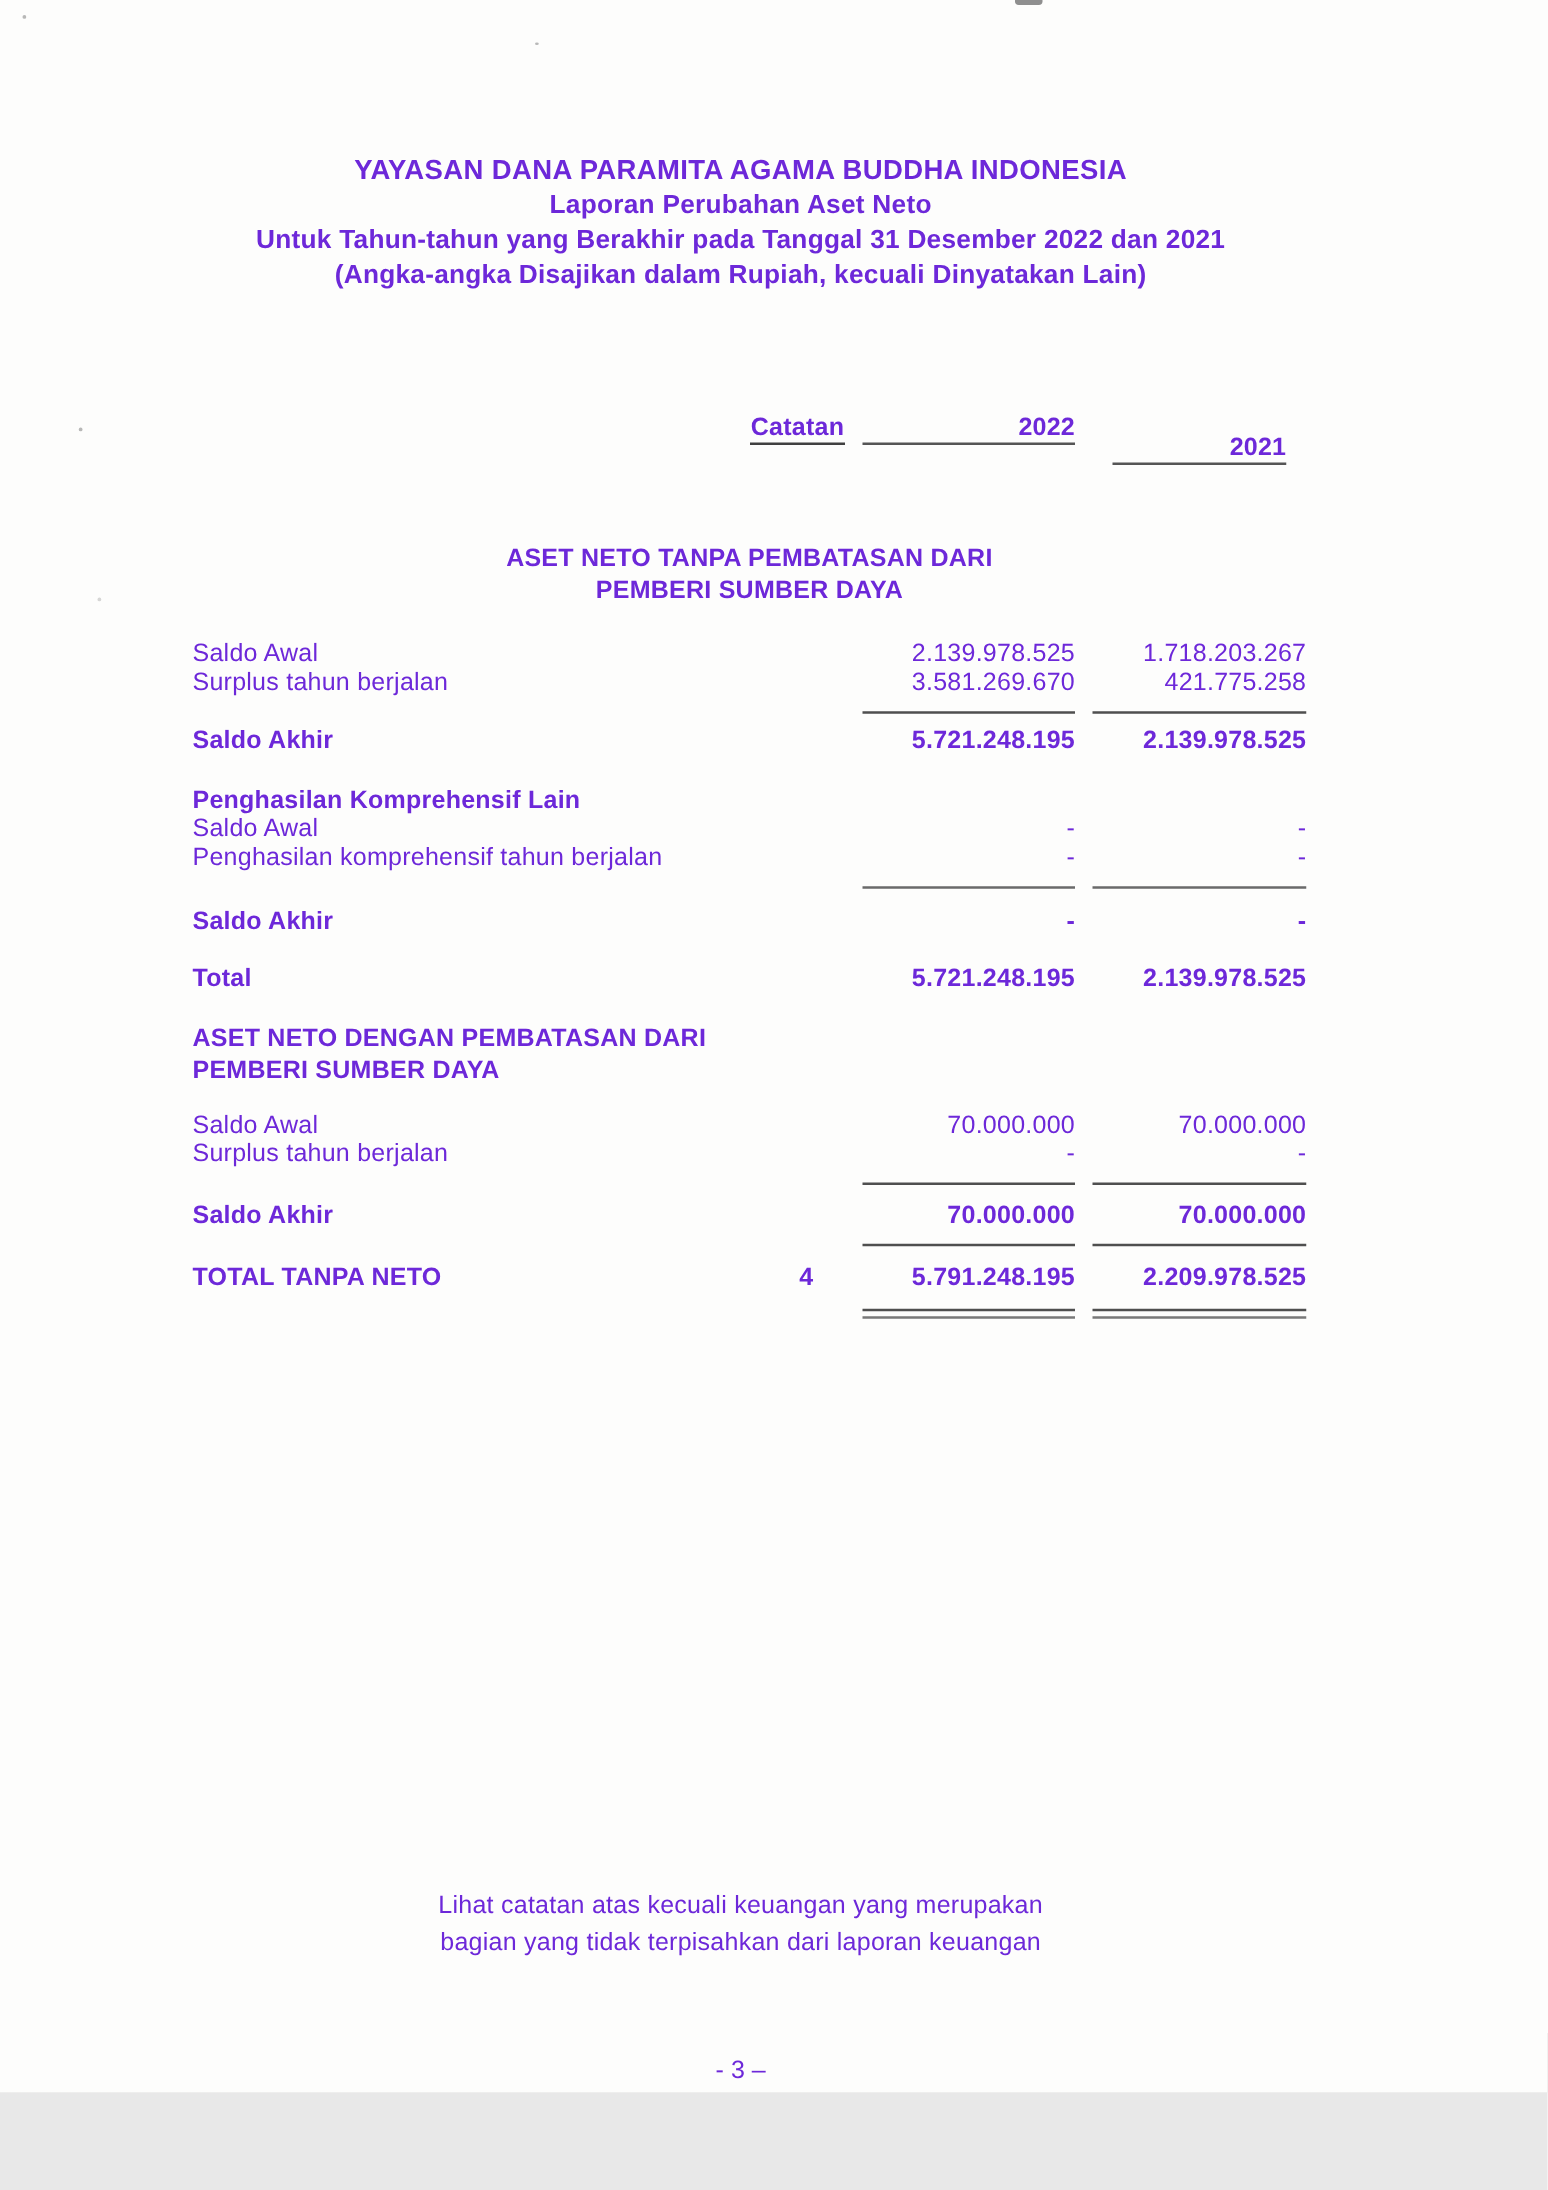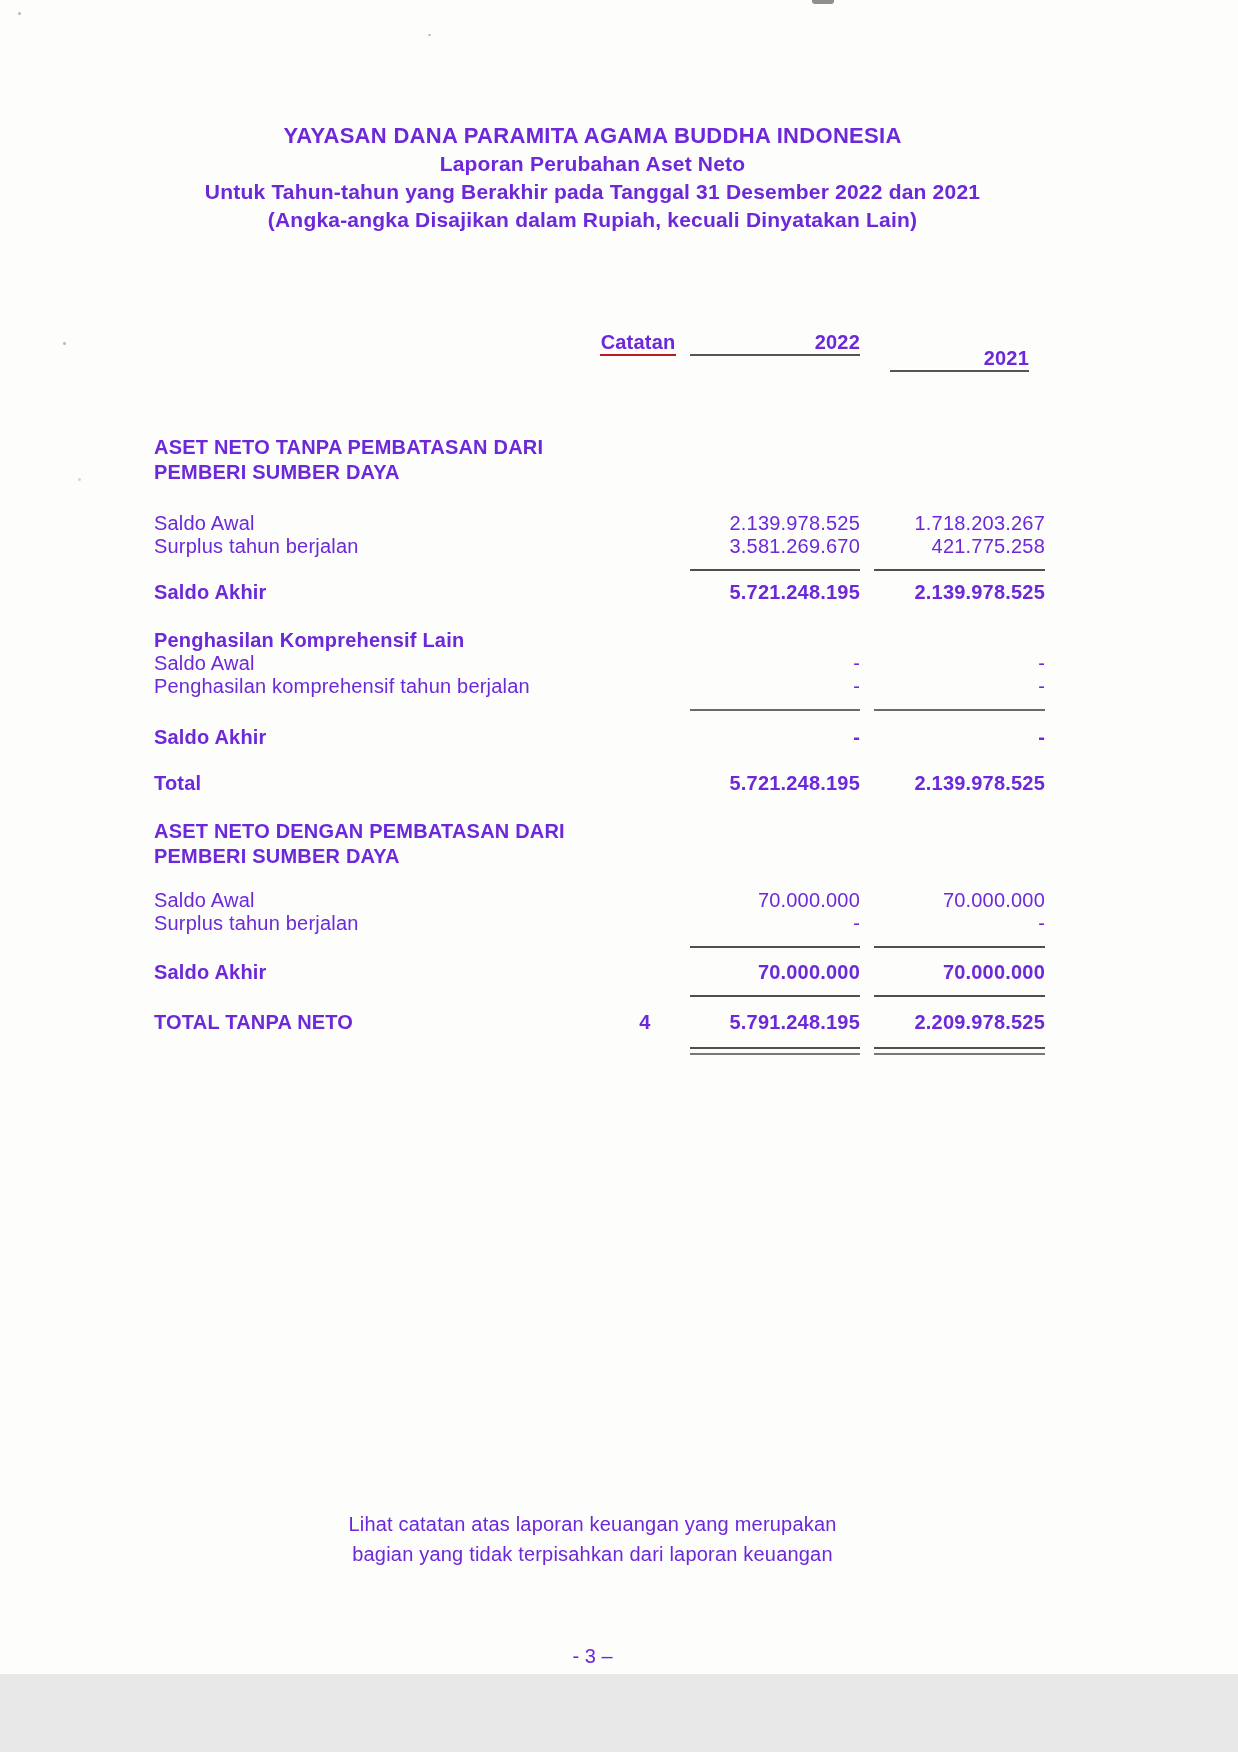--- a/index.html
+++ b/index.html
@@ -37,26 +37,26 @@
   .grid{display:grid;grid-template-columns:460px 90px 170px 185px;}
   .row{line-height:23px;}
   .label{padding-left:14px;white-space:nowrap;}
   .note-cell{text-align:center;}
   .val{text-align:right;white-space:nowrap;}
   .c4{padding-left:14px;box-sizing:border-box;}
   .bold{font-weight:bold;}
 
   .col-head-row{margin-top:97px;font-weight:bold;}
   .head-cell{padding-bottom:9px;}
-  .catatan-wrap{width:76px;text-align:center;border-bottom:2px solid #b91c1c;}
+  .catatan-wrap{width:76px;text-align:center;border-bottom:2px solid #404040;}
   .year-wrap{text-align:right;border-bottom:2px solid #555;}
   .c4 .year-wrap{margin:16px;}
 
   .section-heading{font-weight:bold;line-height:25px;padding-left:14px;}
-  .heading-1{margin-top:38px;}
+  .heading-1{margin-top:38px;text-align:center;}
   .heading-2{margin-top:24px;}
 
   .mt27{margin-top:27px;}
   .mt25{margin-top:25px;}
   .mt23{margin-top:23px;}
   .mt20{margin-top:20px;}
   .mt15{margin-top:15px;}
   .mt14{margin-top:14px;}
   .mt13{margin-top:13px;}
   .mt10{margin-top:10px;}
@@ -233,19 +233,19 @@
     </div>
 
     <div class="grid dbl-row">
       <div class="dbl"></div>
       <div class="dbl r4"></div>
     </div>
 
   </div>
 
   <div class="footer-note">
-    <div>Lihat catatan atas laporan keuangan yang merupakan</div>
+    <div>Lihat catatan atas kecuali keuangan yang merupakan</div>
     <div>bagian yang tidak terpisahkan dari laporan keuangan</div>
   </div>
 
   <div class="page-number">- 3 –</div>
 
 </div>
 
 </body></html>

